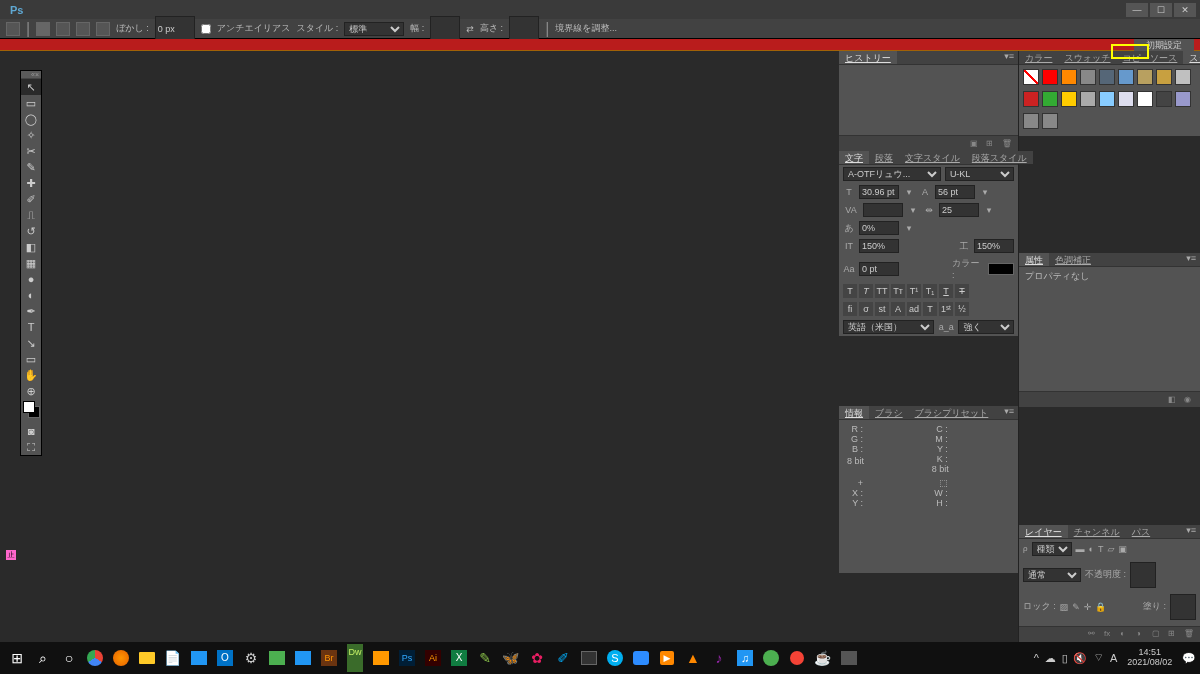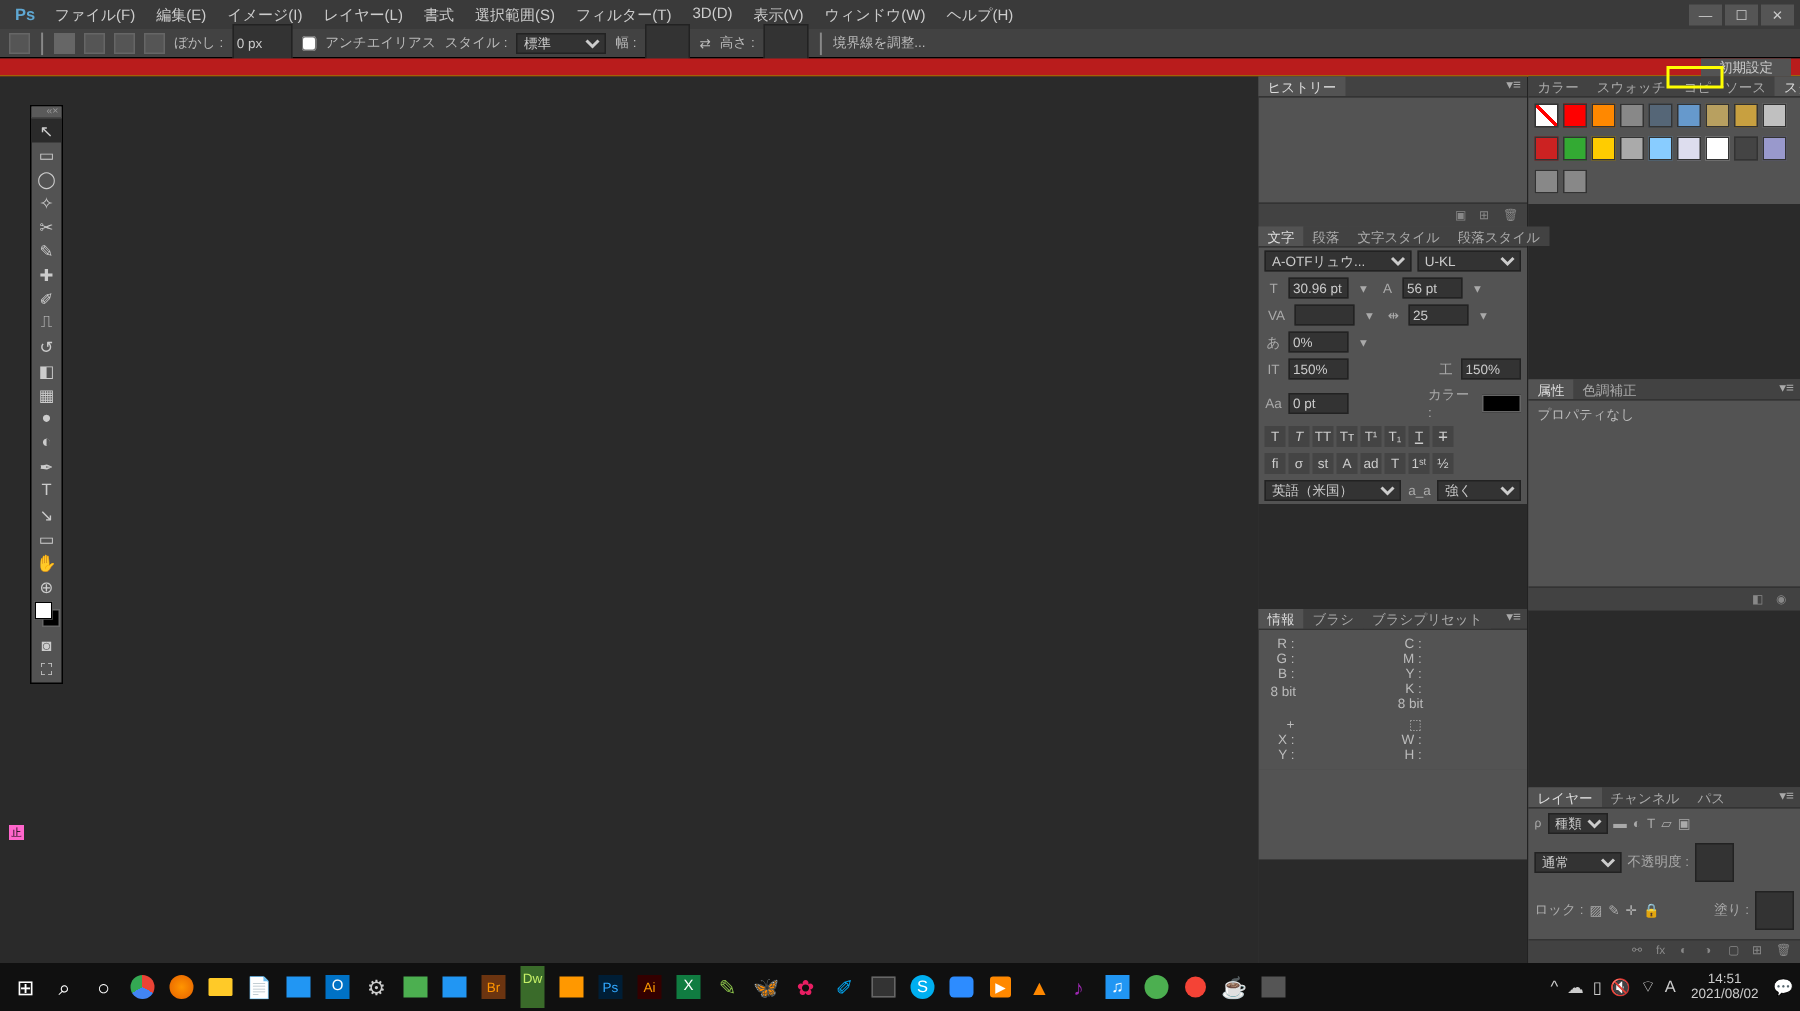--- a/index.html
+++ b/index.html
@@ -40,21 +40,21 @@
 
 
 .pink-marker { position: absolute; left: 6px; top: 550px; width: 10px; height: 10px; background: #ff66cc; color: #000; font-size: 7px; display: flex; align-items: center; justify-content: center; }
 
 
 .panel-col1 { width: 179px; background: #424242; display: flex; flex-direction: column; }
 .panel-col2 { width: 182px; background: #424242; border-left: 1px solid #222; display: flex; flex-direction: column; }
 
 .panel { background: #4a4a4a; }
 .panel-tabs { height: 14px; background: #424242; display: flex; font-size: 9px; color: #aaa; border-bottom: 1px solid #333; position: relative; }
-.panel-tab { padding: 1px 6px; cursor: pointer; background: #424242; white-space: nowrap; }
+.panel-tab { padding: 1px 6px; cursor: pointer; background: #424242; white-space: nowrap; text-decoration: underline; }
 .panel-tab.active { background: #535353; color: #ddd; }
 .panel-tabs .menu-btn { margin-left: auto; padding: 0 4px; color: #aaa; cursor: pointer; font-size: 9px; }
 .panel-body { background: #535353; }
 .panel-footer { height: 16px; background: #424242; border-top: 1px solid #333; display: flex; justify-content: flex-end; align-items: center; gap: 4px; padding: 0 4px; }
 .footer-icon { width: 12px; height: 10px; color: #888; font-size: 8px; }
 
 
 .history-body { height: 70px; }
 
 
@@ -90,33 +90,20 @@
 .tray-clock { text-align: center; line-height: 1.1; padding: 0 4px; }
 .tray-icon { font-size: 11px; color: #ccc; cursor: pointer; }
 
 .gap { flex: 1; background: #2a2a2a; }
 </style>
 </head>
 <body>
 
 <div class="titlebar">
   <span class="ps-logo">Ps</span>
-  <div class="menu-bar">
-    <span class="menu-item">ファイル(F)</span>
-    <span class="menu-item">編集(E)</span>
-    <span class="menu-item">イメージ(I)</span>
-    <span class="menu-item">レイヤー(L)</span>
-    <span class="menu-item">書式</span>
-    <span class="menu-item">選択範囲(S)</span>
-    <span class="menu-item">フィルター(T)</span>
-    <span class="menu-item">3D(D)</span>
-    <span class="menu-item">表示(V)</span>
-    <span class="menu-item">ウィンドウ(W)</span>
-    <span class="menu-item">ヘルプ(H)</span>
-  </div>
   <div class="win-controls">
     <div class="win-btn">—</div>
     <div class="win-btn">☐</div>
     <div class="win-btn">✕</div>
   </div>
 </div>
 
 <div class="options-bar">
   <div class="opt-icon"></div>
   <span style="color:#888">|</span>

